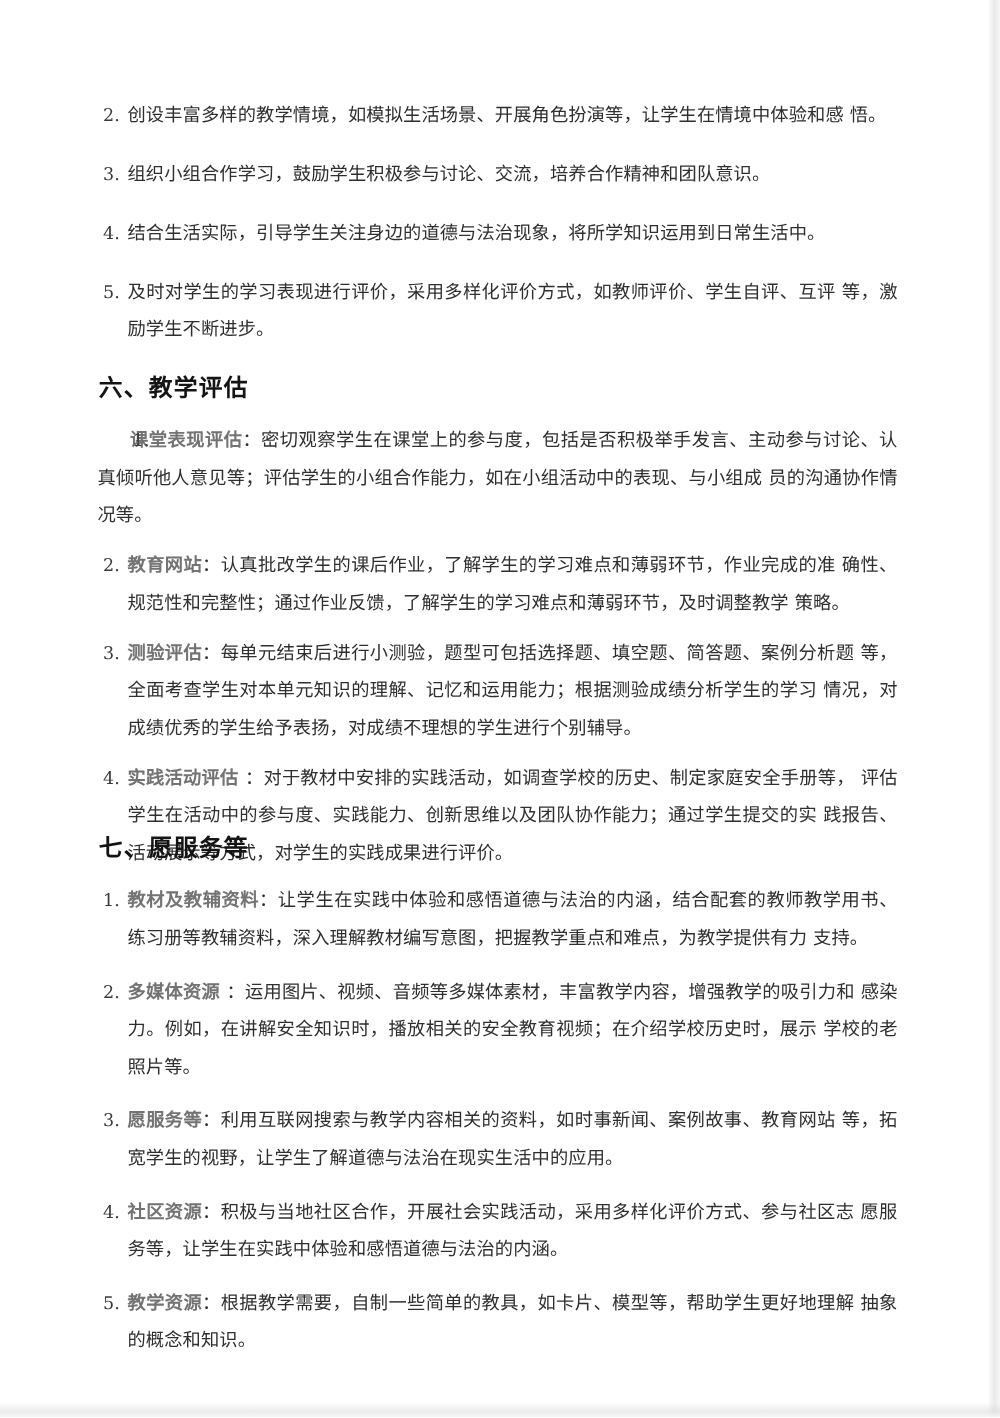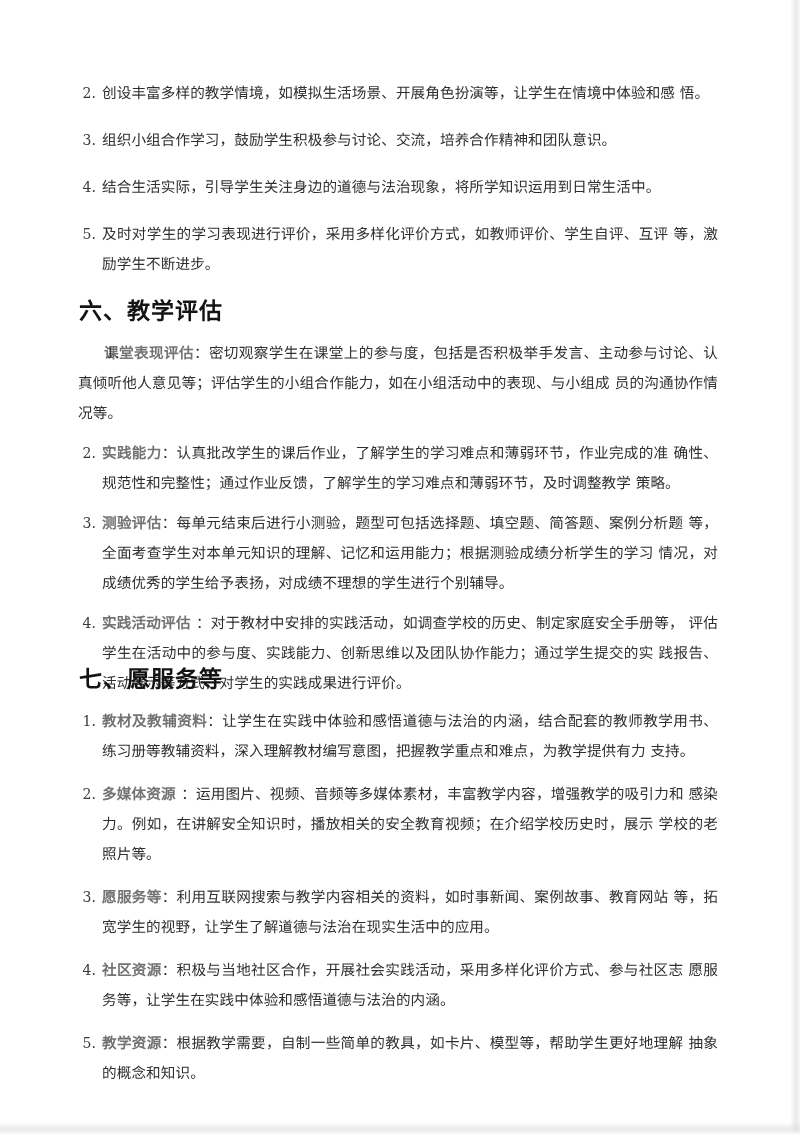--- a/index.html
+++ b/index.html
@@ -119,21 +119,21 @@
   .list-res .doc-item {
     margin: 0 0 13px 0;
     padding-left: 36px;
   }
   .list-res .doc-item .marker {
     left: 4px;
   }
 
   
   .section-heading {
-    font-size: 23px;
+    font-size: 19px;
     font-weight: bold;
     color: #141414;
     letter-spacing: 1px;
     line-height: 30px;
     margin: 0;
   }
 
   .block {
     position: absolute;
     left: 66px;
@@ -192,21 +192,21 @@
     <h2 class="section-heading block" id="eval-heading">六、教学评估</h2>
 
     <div class="block" id="eval-list-block">
       <ol class="doc-list list-eval">
         <li class="doc-item outdent">
           <span class="marker">1.</span>
           <span class="lead">课堂表现评估</span><span class="item-text-inline">：密切观察学生在课堂上的参与度，包括是否积极举手发言、主动参与讨论、认真倾听他人意见等；评估学生的小组合作能力，如在小组活动中的表现、与小组成 员的沟通协作情况等。</span>
         </li>
         <li class="doc-item">
           <span class="marker">2.</span>
-          <span class="lead">实践能力</span><span class="item-text-inline">：认真批改学生的课后作业，了解学生的学习难点和薄弱环节，作业完成的准 确性、规范性和完整性；通过作业反馈，了解学生的学习难点和薄弱环节，及时调整教学 策略。</span>
+          <span class="lead">教育网站</span><span class="item-text-inline">：认真批改学生的课后作业，了解学生的学习难点和薄弱环节，作业完成的准 确性、规范性和完整性；通过作业反馈，了解学生的学习难点和薄弱环节，及时调整教学 策略。</span>
         </li>
         <li class="doc-item">
           <span class="marker">3.</span>
           <span class="lead">测验评估</span><span class="item-text-inline">：每单元结束后进行小测验，题型可包括选择题、填空题、简答题、案例分析题 等，全面考查学生对本单元知识的理解、记忆和运用能力；根据测验成绩分析学生的学习 情况，对成绩优秀的学生给予表扬，对成绩不理想的学生进行个别辅导。</span>
         </li>
         <li class="doc-item">
           <span class="marker">4.</span>
           <span class="lead">实践活动评估 </span><span class="item-text-inline">：对于教材中安排的实践活动，如调查学校的历史、制定家庭安全手册等， 评估学生在活动中的参与度、实践能力、创新思维以及团队协作能力；通过学生提交的实 践报告、活动展示等方式，对学生的实践成果进行评价。</span>
         </li>
       </ol>

